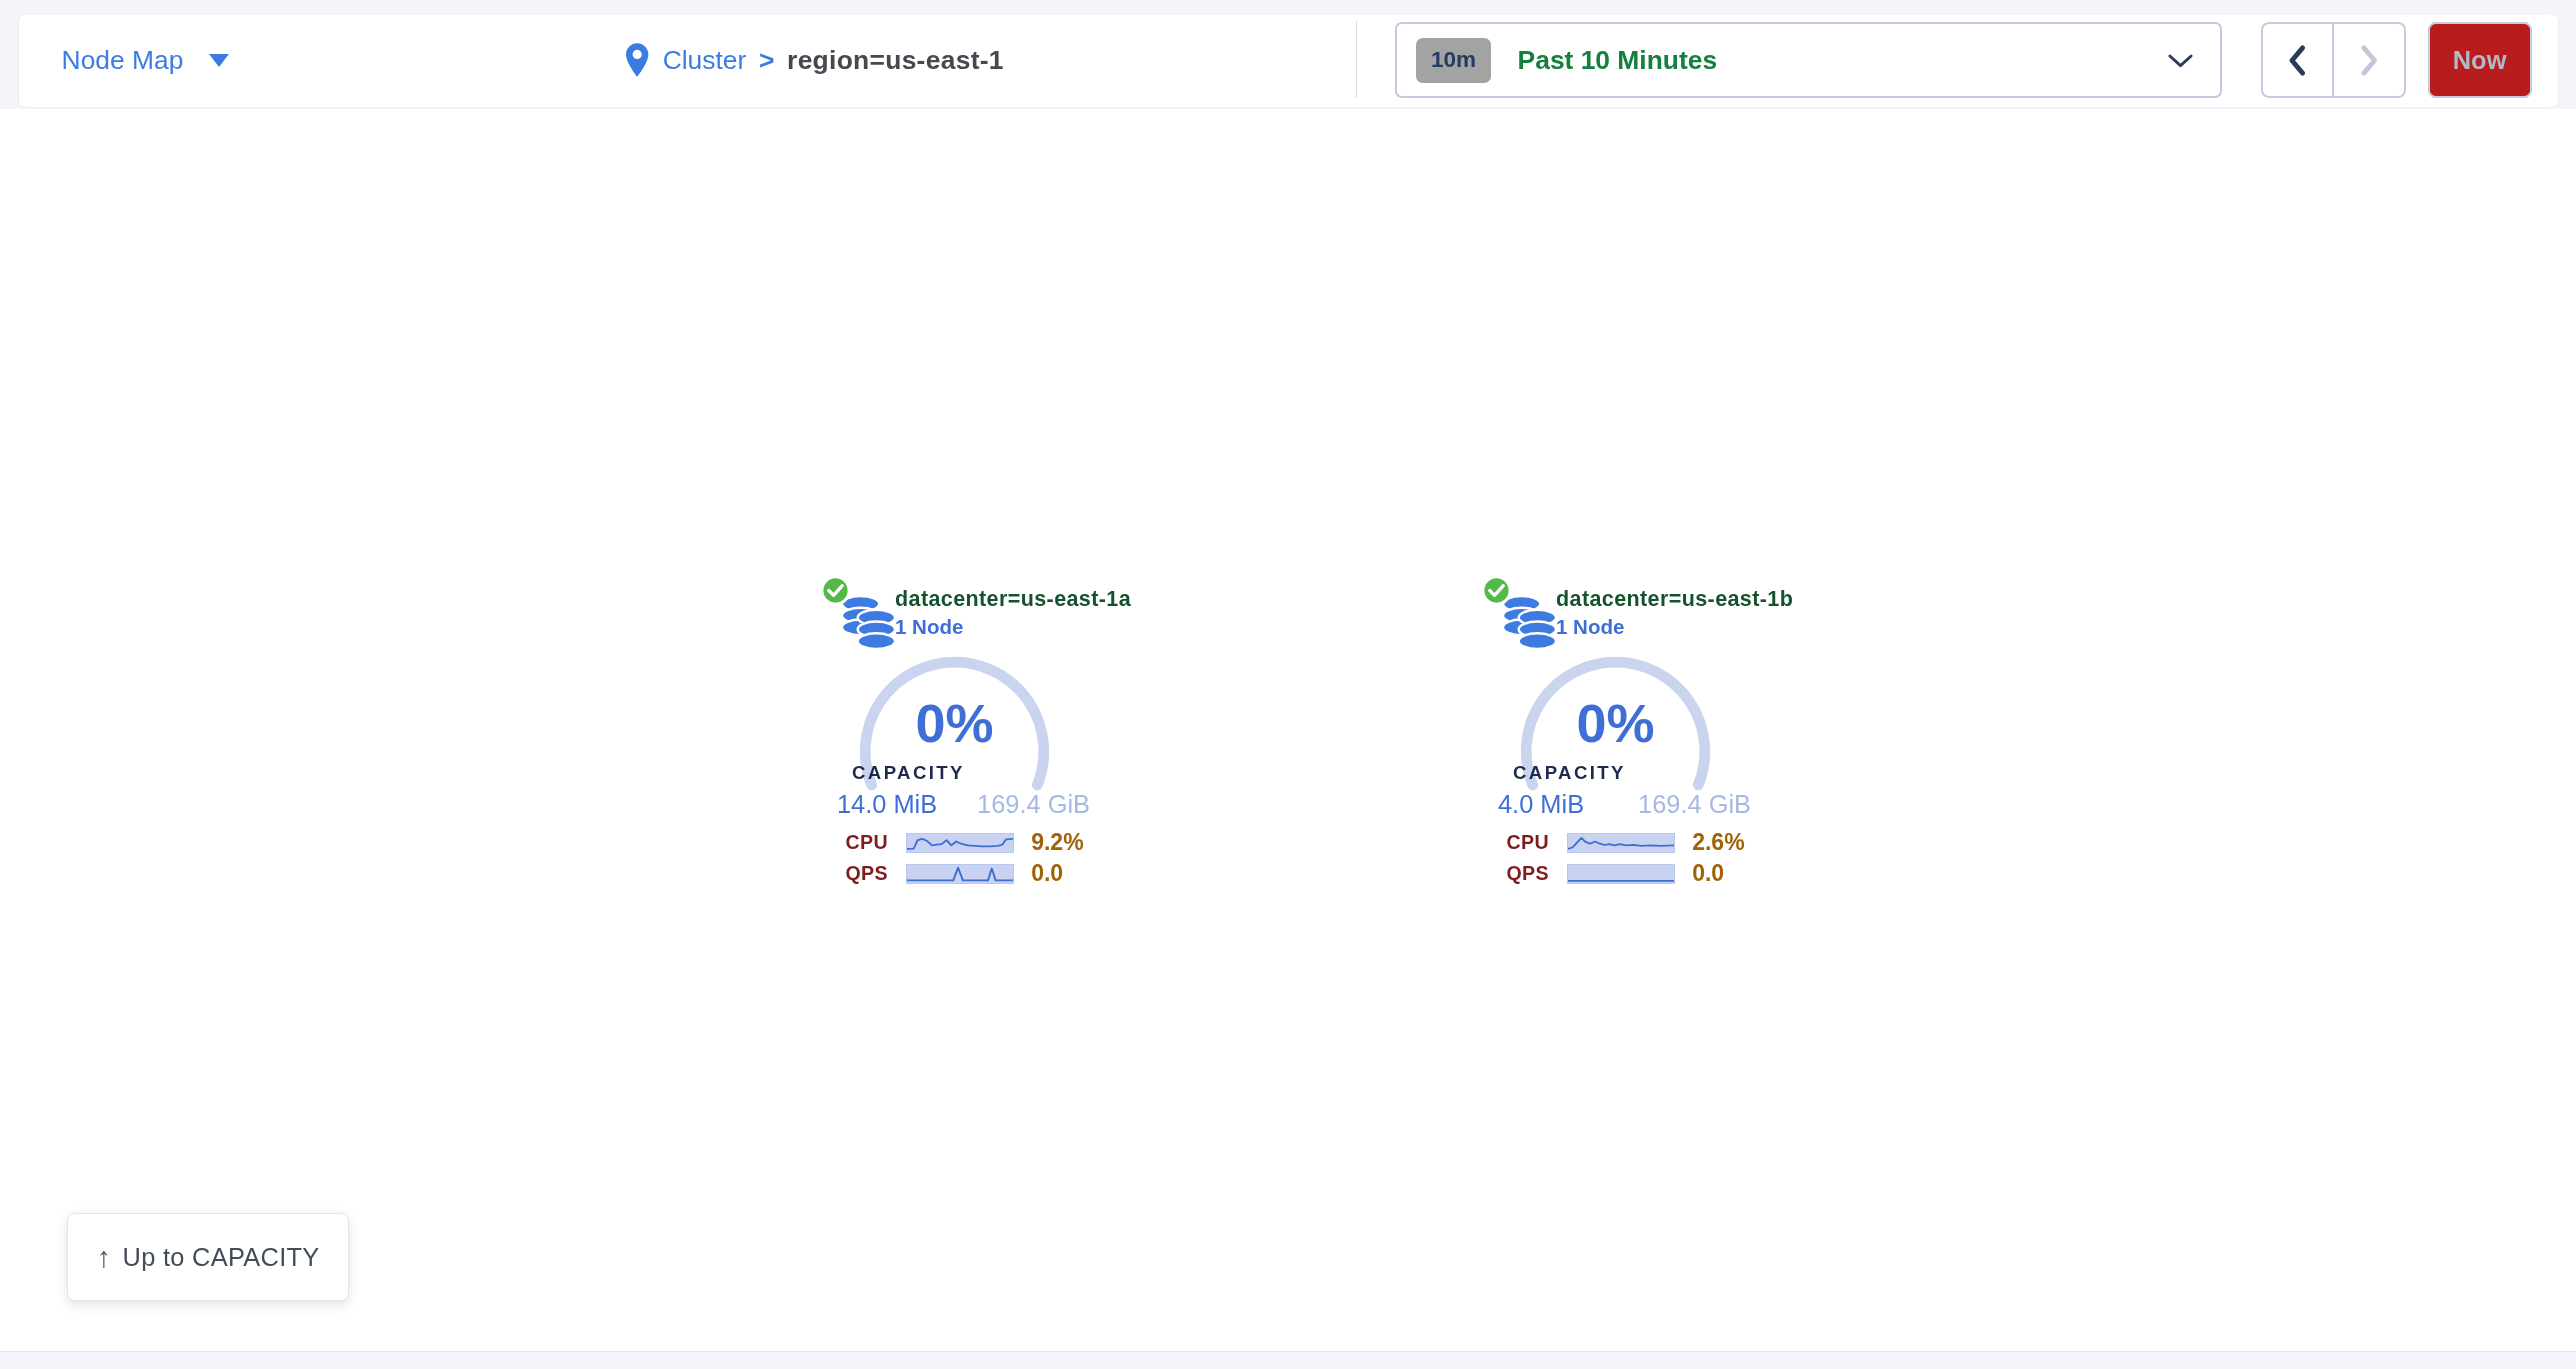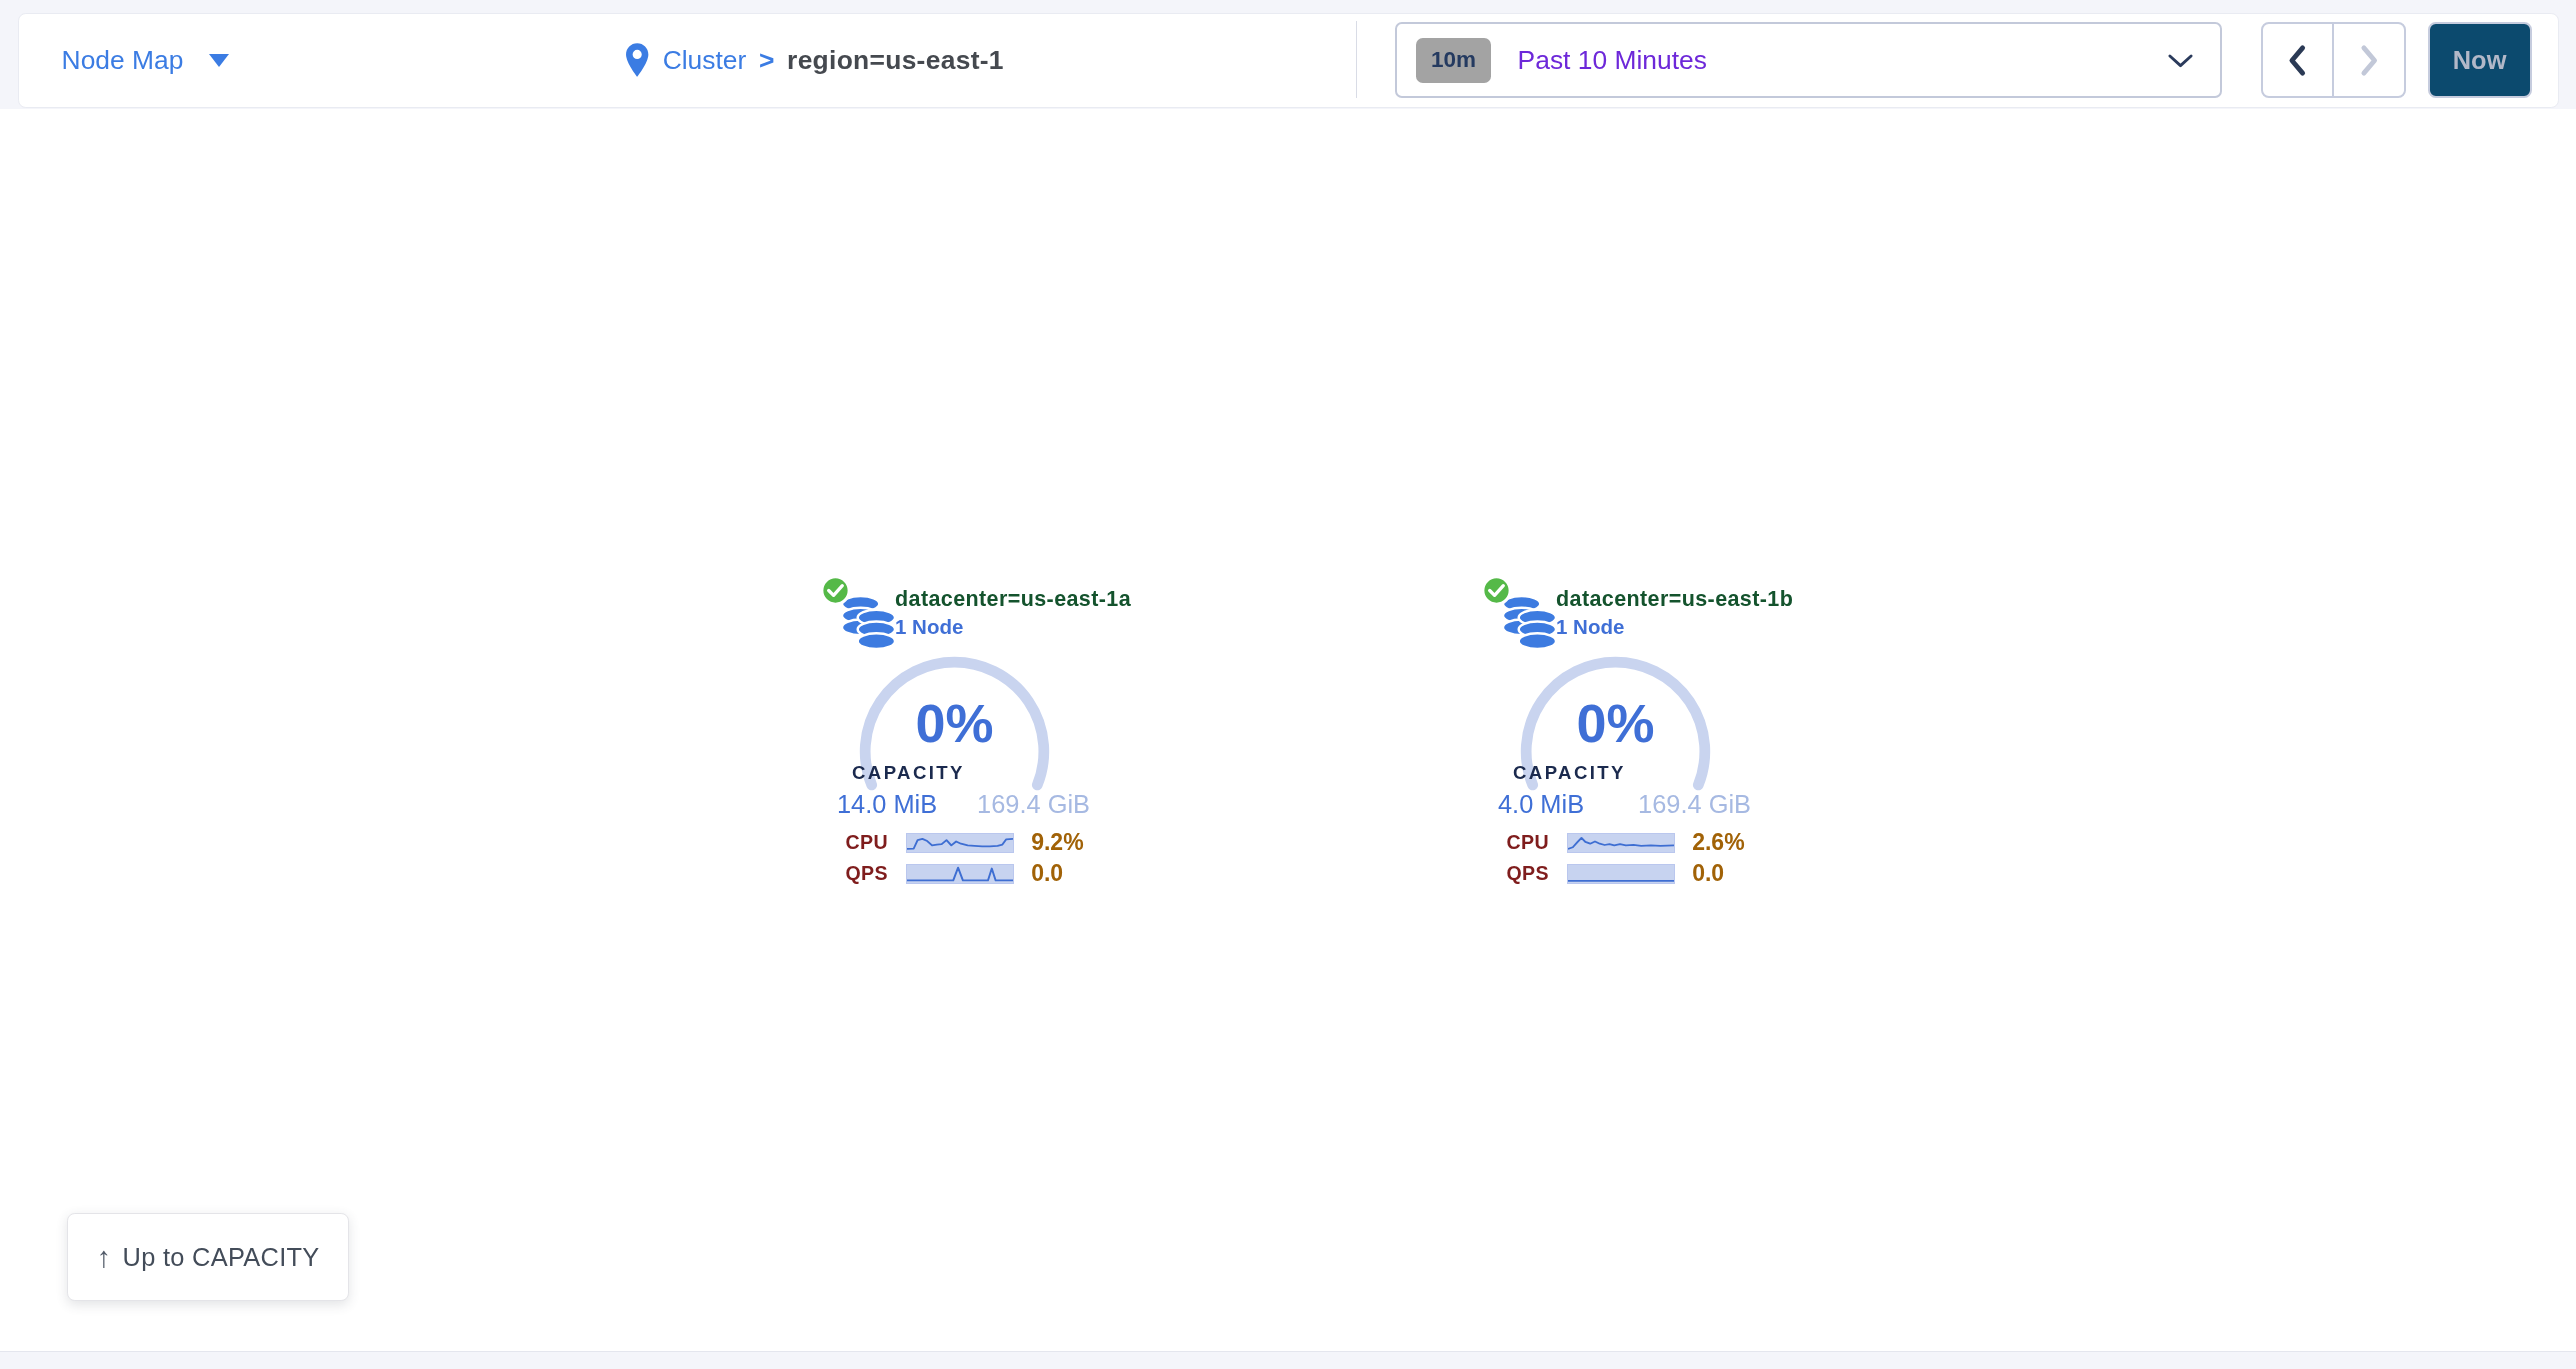--- a/index.html
+++ b/index.html
@@ -37,34 +37,34 @@
   }
   .time-select {
     position:absolute; left:1376px; top:8.8px; width:827px; height:76px;
     border:2px solid #c3c9da; border-radius:6.8px; background:#fff;
     display:flex; align-items:center; cursor:pointer;
   }
   .time-badge {
     margin-left:19.6px; background:#a3a3a3; border-radius:6.8px;
     padding:9.8px 14.7px; font-size:22.5px; font-weight:700; color:#243a60;
   }
-  .time-label { margin-left:27px; font-size:26.4px; font-weight:400; color:#6d28d9; }
+  .time-label { margin-left:27px; font-size:26.4px; font-weight:700; color:#15803d; }
   .time-chevron { margin-left:auto; margin-right:25.4px; display:flex; }
   .nav-group {
     position:absolute; left:2242px; top:8.8px; width:145px; height:76px;
     border:2px solid #c6ccde; border-radius:7.8px; background:#fff;
     display:flex;
   }
   .nav-btn {
     flex:1; display:flex; align-items:center; justify-content:center; cursor:pointer;
   }
   .nav-btn + .nav-btn { border-left:2px solid #c6ccde; }
   .now-btn {
     position:absolute; left:2409px; top:8.8px; width:104px; height:76px;
-    border:2px solid #c6ccde; border-radius:7.8px; background:#0c4a6e;
+    border:2px solid #c6ccde; border-radius:7.8px; background:#b91c1c;
     display:flex; align-items:center; justify-content:center;
     font-size:25.4px; font-weight:700; color:#b2b8c8; cursor:default;
   }
 
   
   .map-panel {
     position:absolute; left:0; top:109px; width:2576px; height:1243px;
     background:#ffffff; border-bottom:1px solid #e4e6ee;
   }
 

